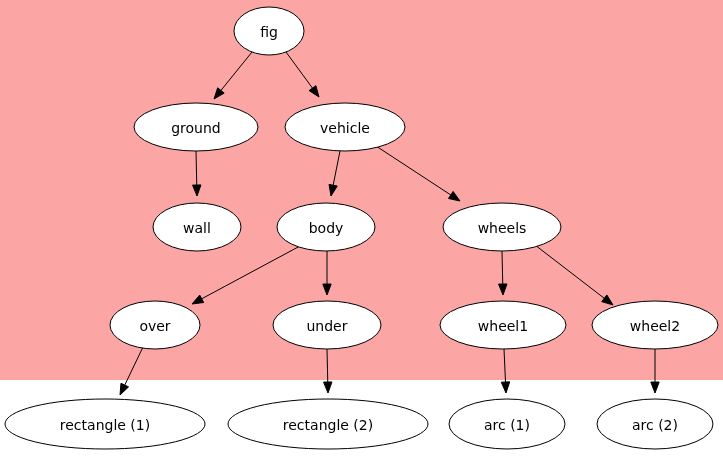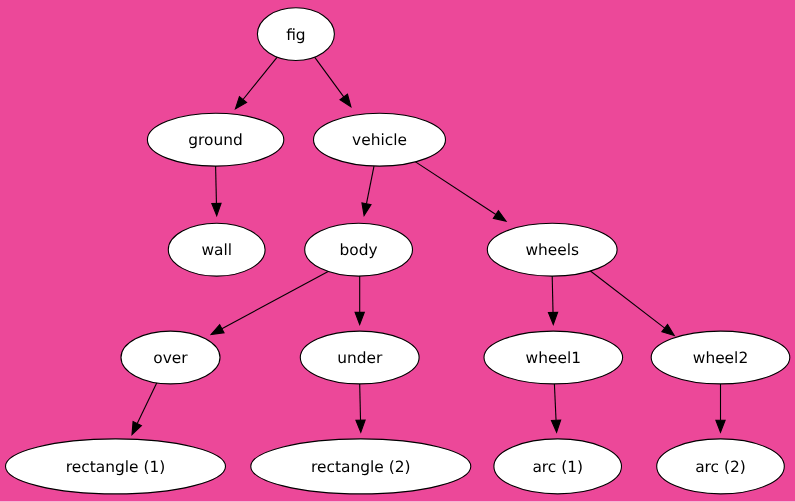--- a/index.html
+++ b/index.html
@@ -9,22 +9,22 @@
   }
   body {
     width: 723px;
     height: 456px;
     overflow: hidden;
     font-family: "DejaVu Sans", sans-serif;
   }
   #graph-root {
     position: relative;
     width: 723px;
-    height: 456px;
-    background: #ec4899;
+    height: 380px;
+    background: #fca5a5;
   }
   #graph-svg {
     position: absolute;
     top: 0;
     left: 0;
     width: 723px;
     height: 456px;
     display: block;
   }
   .node-ellipse {

